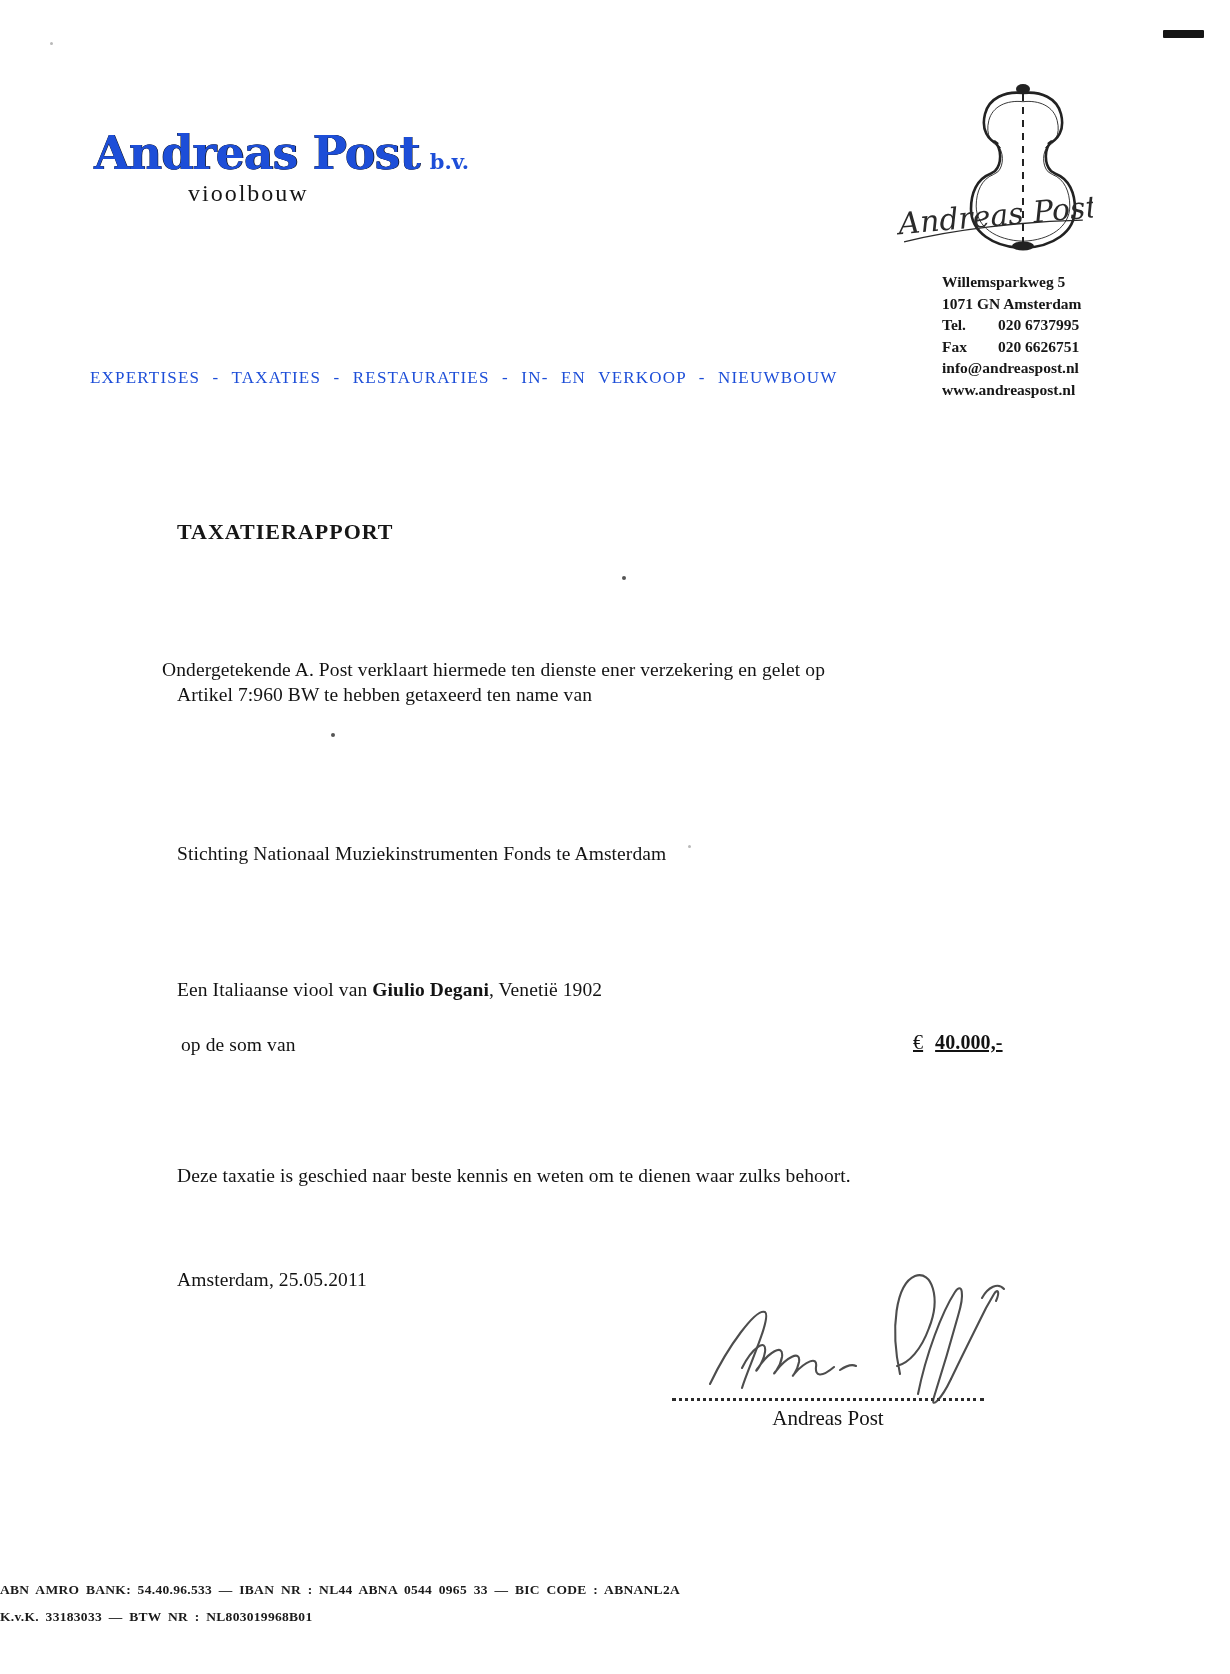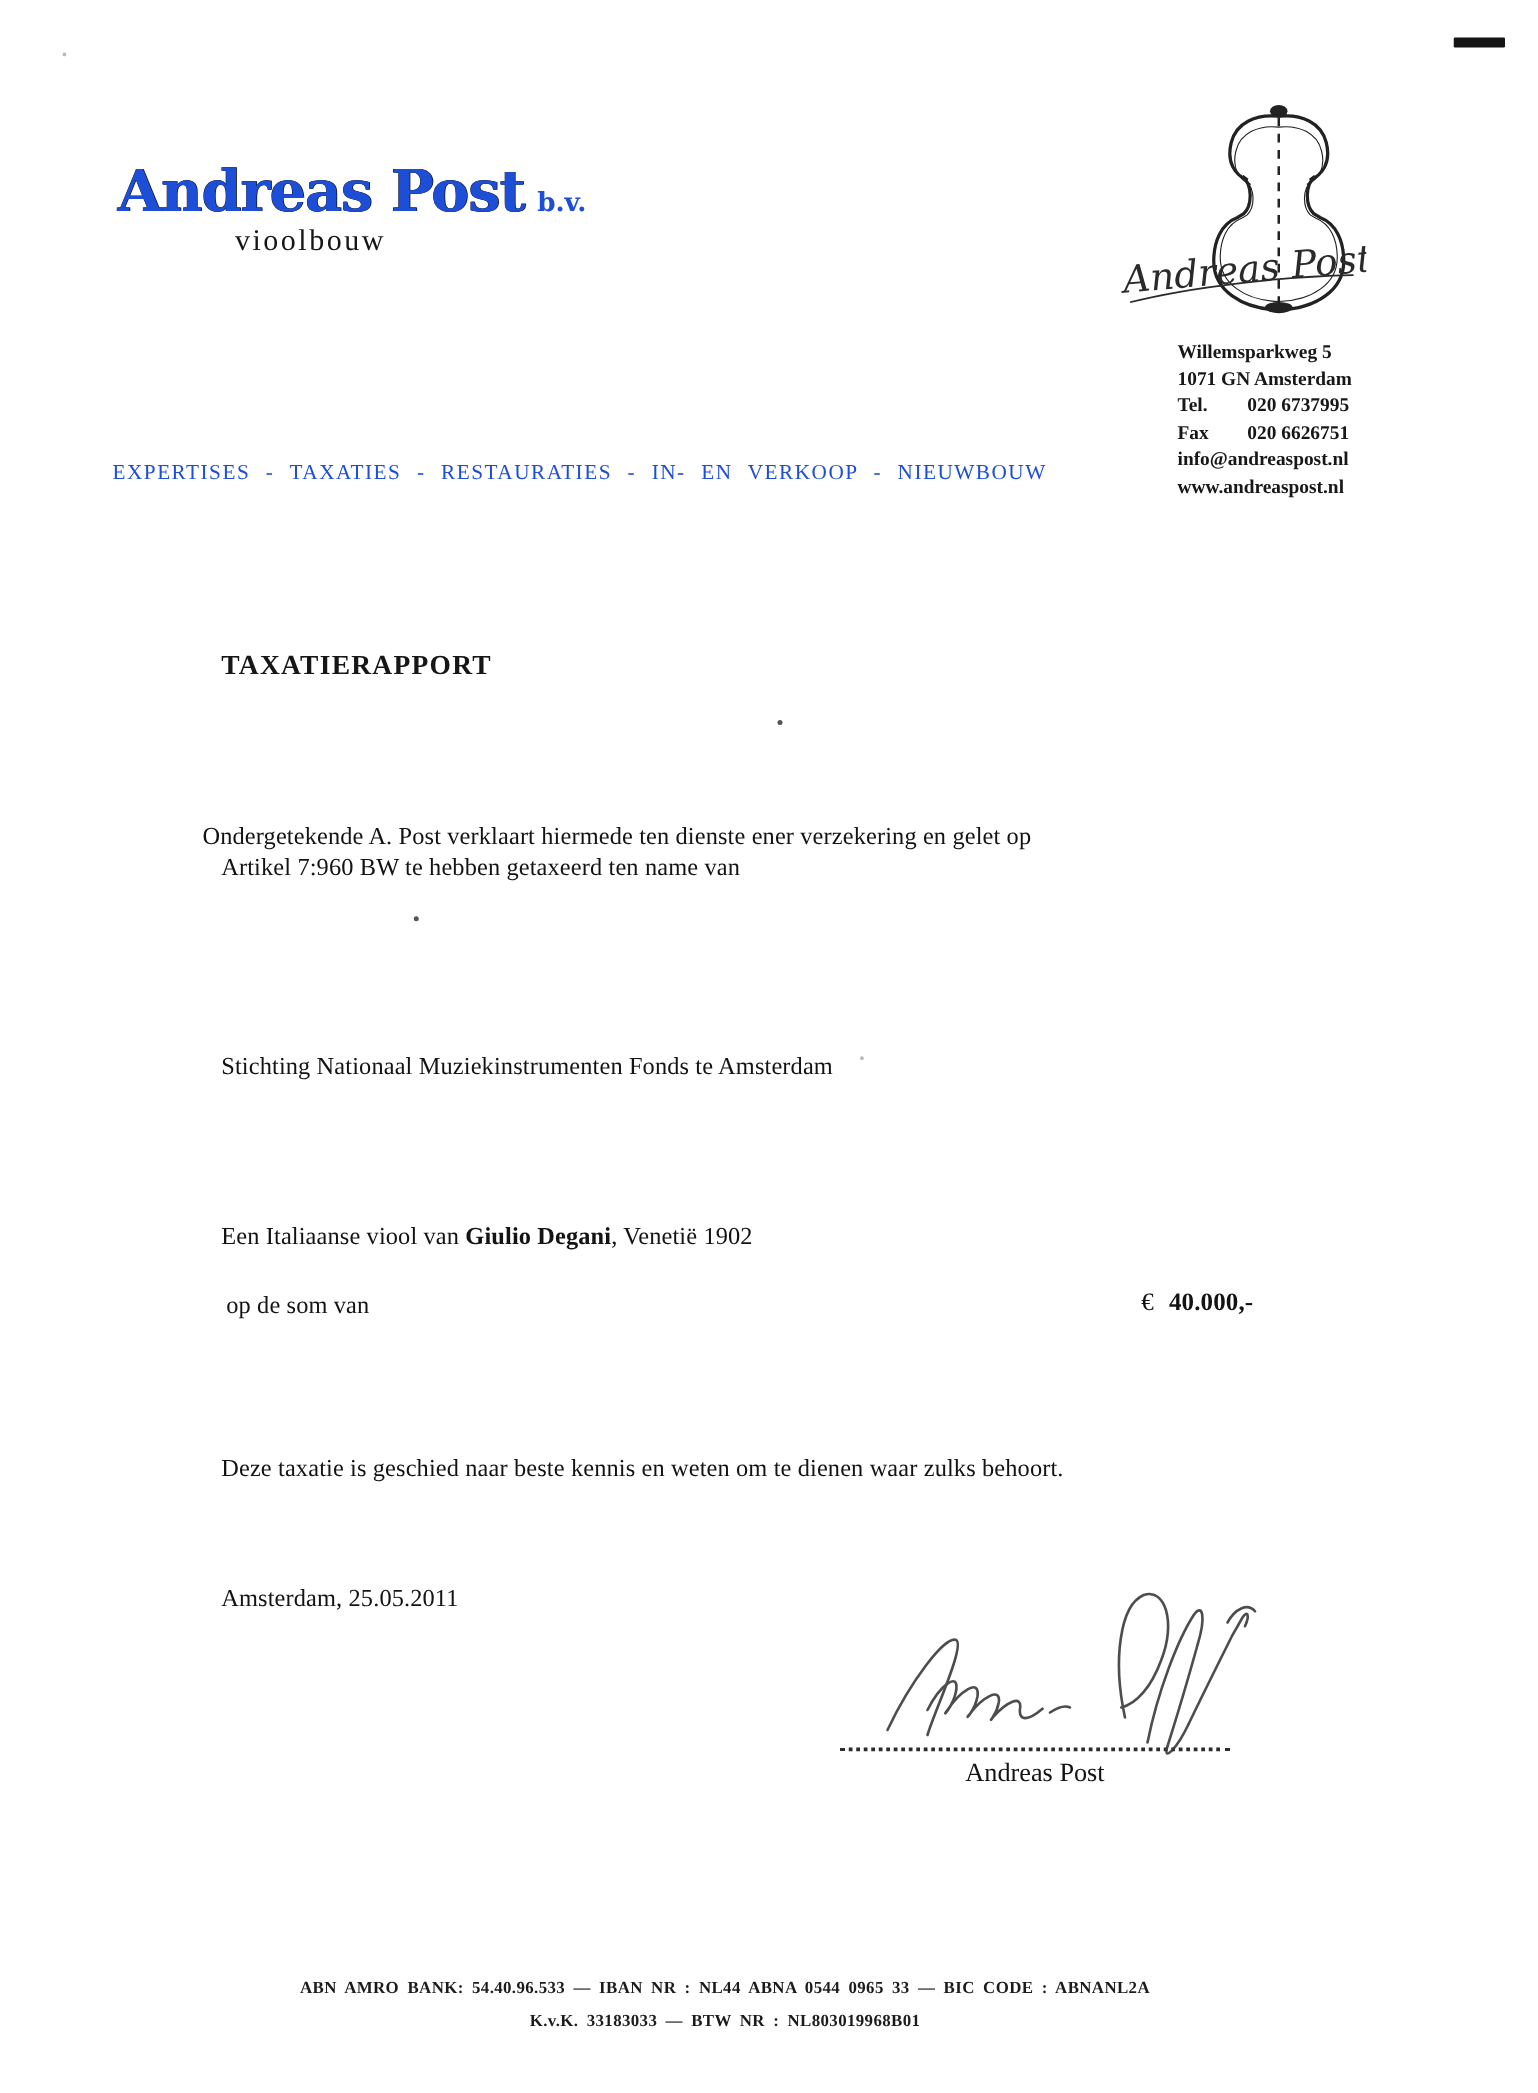--- a/index.html
+++ b/index.html
@@ -55,38 +55,38 @@
   .doc-title{
     left:177px;top:519px;
     font-size:22px;font-weight:700;letter-spacing:1px;
   }
   .bodyline{font-size:19.5px;letter-spacing:0.1px;white-space:nowrap;color:#131313;}
   .l-intro1{left:162px;top:659px;}
   .l-intro2{left:177px;top:684px;}
   .l-client{left:177px;top:843px;}
   .l-item{left:177px;top:979px;}
   .l-sum-label{left:181px;top:1034px;}
-  .l-sum-value{left:913px;top:1031px;font-weight:700;font-size:20px;}
+  .l-sum-value{left:913px;top:1031px;font-weight:700;font-size:20px;text-decoration:underline;}
   .l-sum-value .cur{font-weight:400;margin-right:12px;}
   .l-closing{left:177px;top:1165px;}
   .l-date{left:177px;top:1269px;}
   .bold{font-weight:700;}
 
   
   .signature-svg{left:688px;top:1266px;width:334px;height:160px;z-index:3;}
   .sig-dotline{left:672px;top:1398px;width:312px;border-top:3px dotted #2c2c2c;height:0;z-index:2;}
   .sig-name{
     left:672px;top:1406px;width:312px;
     text-align:center;font-size:21px;color:#131313;
   }
 
   
   .footer{
     left:0;top:1576px;width:1160px;
-    text-align:center;
+    text-align:left;
     font-size:13.5px;font-weight:700;letter-spacing:0.3px;word-spacing:3px;
     color:#1b1b1b;line-height:27px;
   }
 </style>
 </head>
 <body>
 
 <div class="page">
 
   <div class="abs scan-dash"></div>

